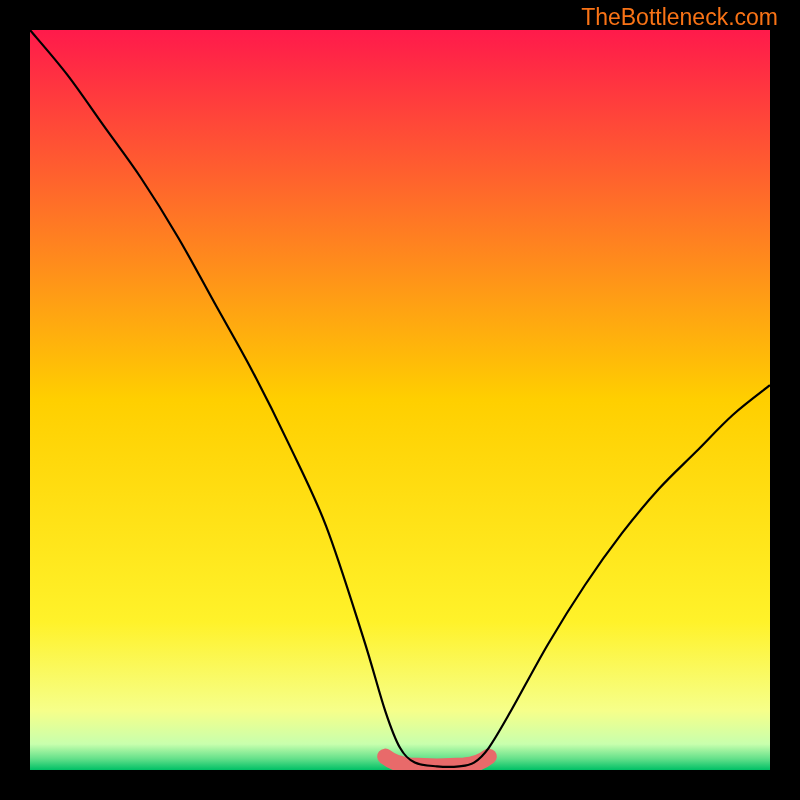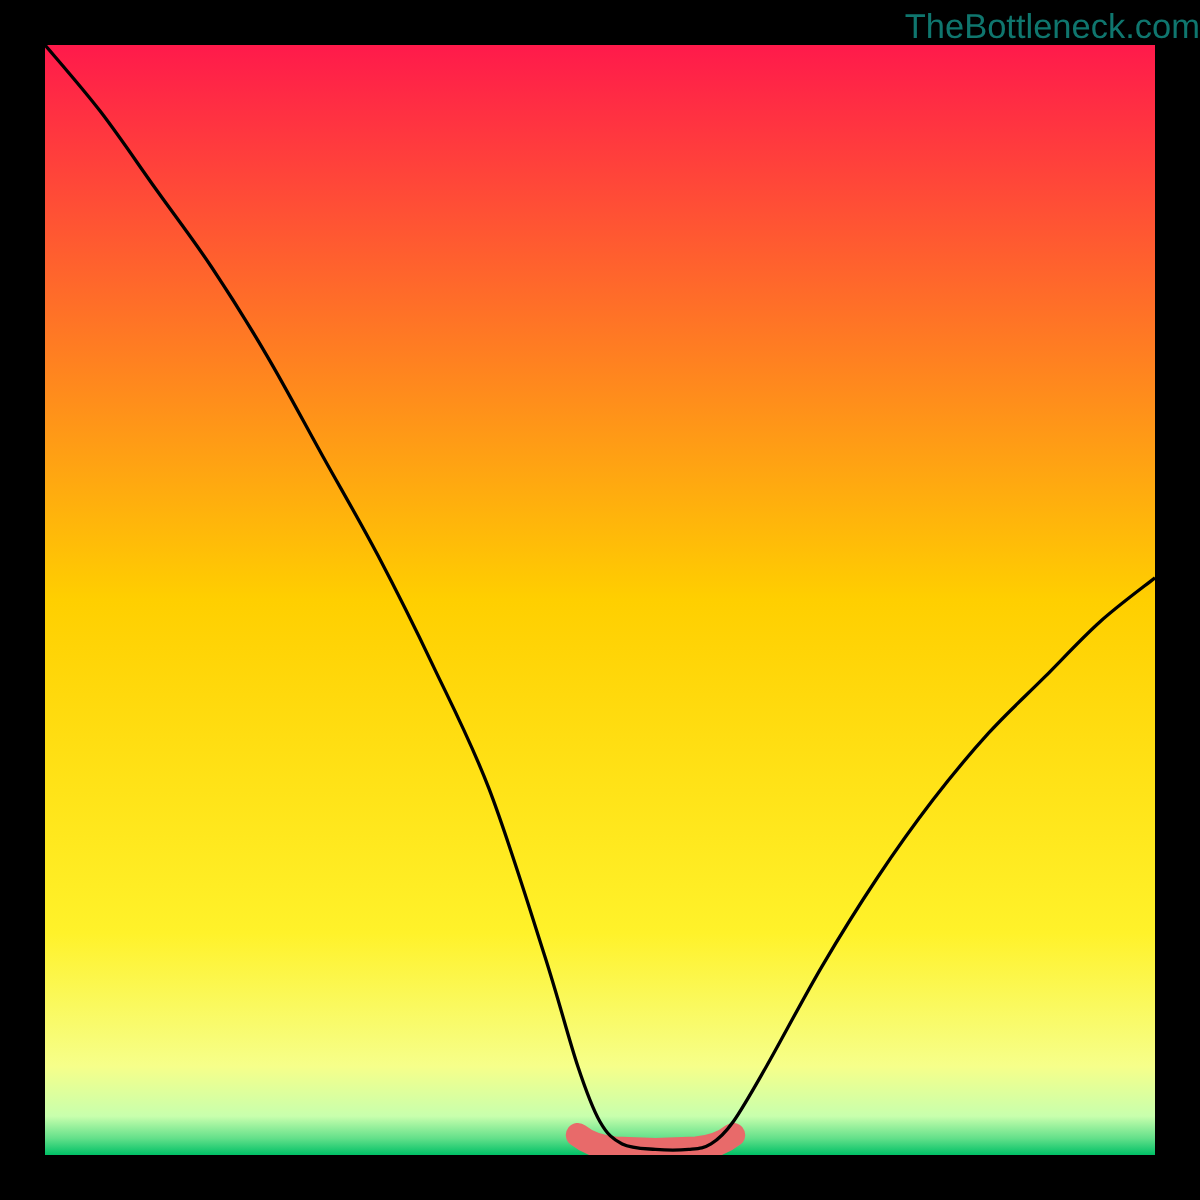--- a/index.html
+++ b/index.html
@@ -9,23 +9,23 @@
     font-family: Arial, Helvetica, sans-serif;
   }
   .stage {
     width: 800px;
     height: 800px;
     position: relative;
     background: #000;
   }
   .watermark {
     position: absolute;
-    right: 0;
+    right: 22px;
     top: 4px;
-    color: #0f766e;
+    color: #f97316;
     font-size: 23px;
     letter-spacing: 0px;
     font-weight: 400;
   }
   .plot {
     position: absolute;
     left: 30px;
     top: 30px;
     width: 740px;
     height: 740px;

